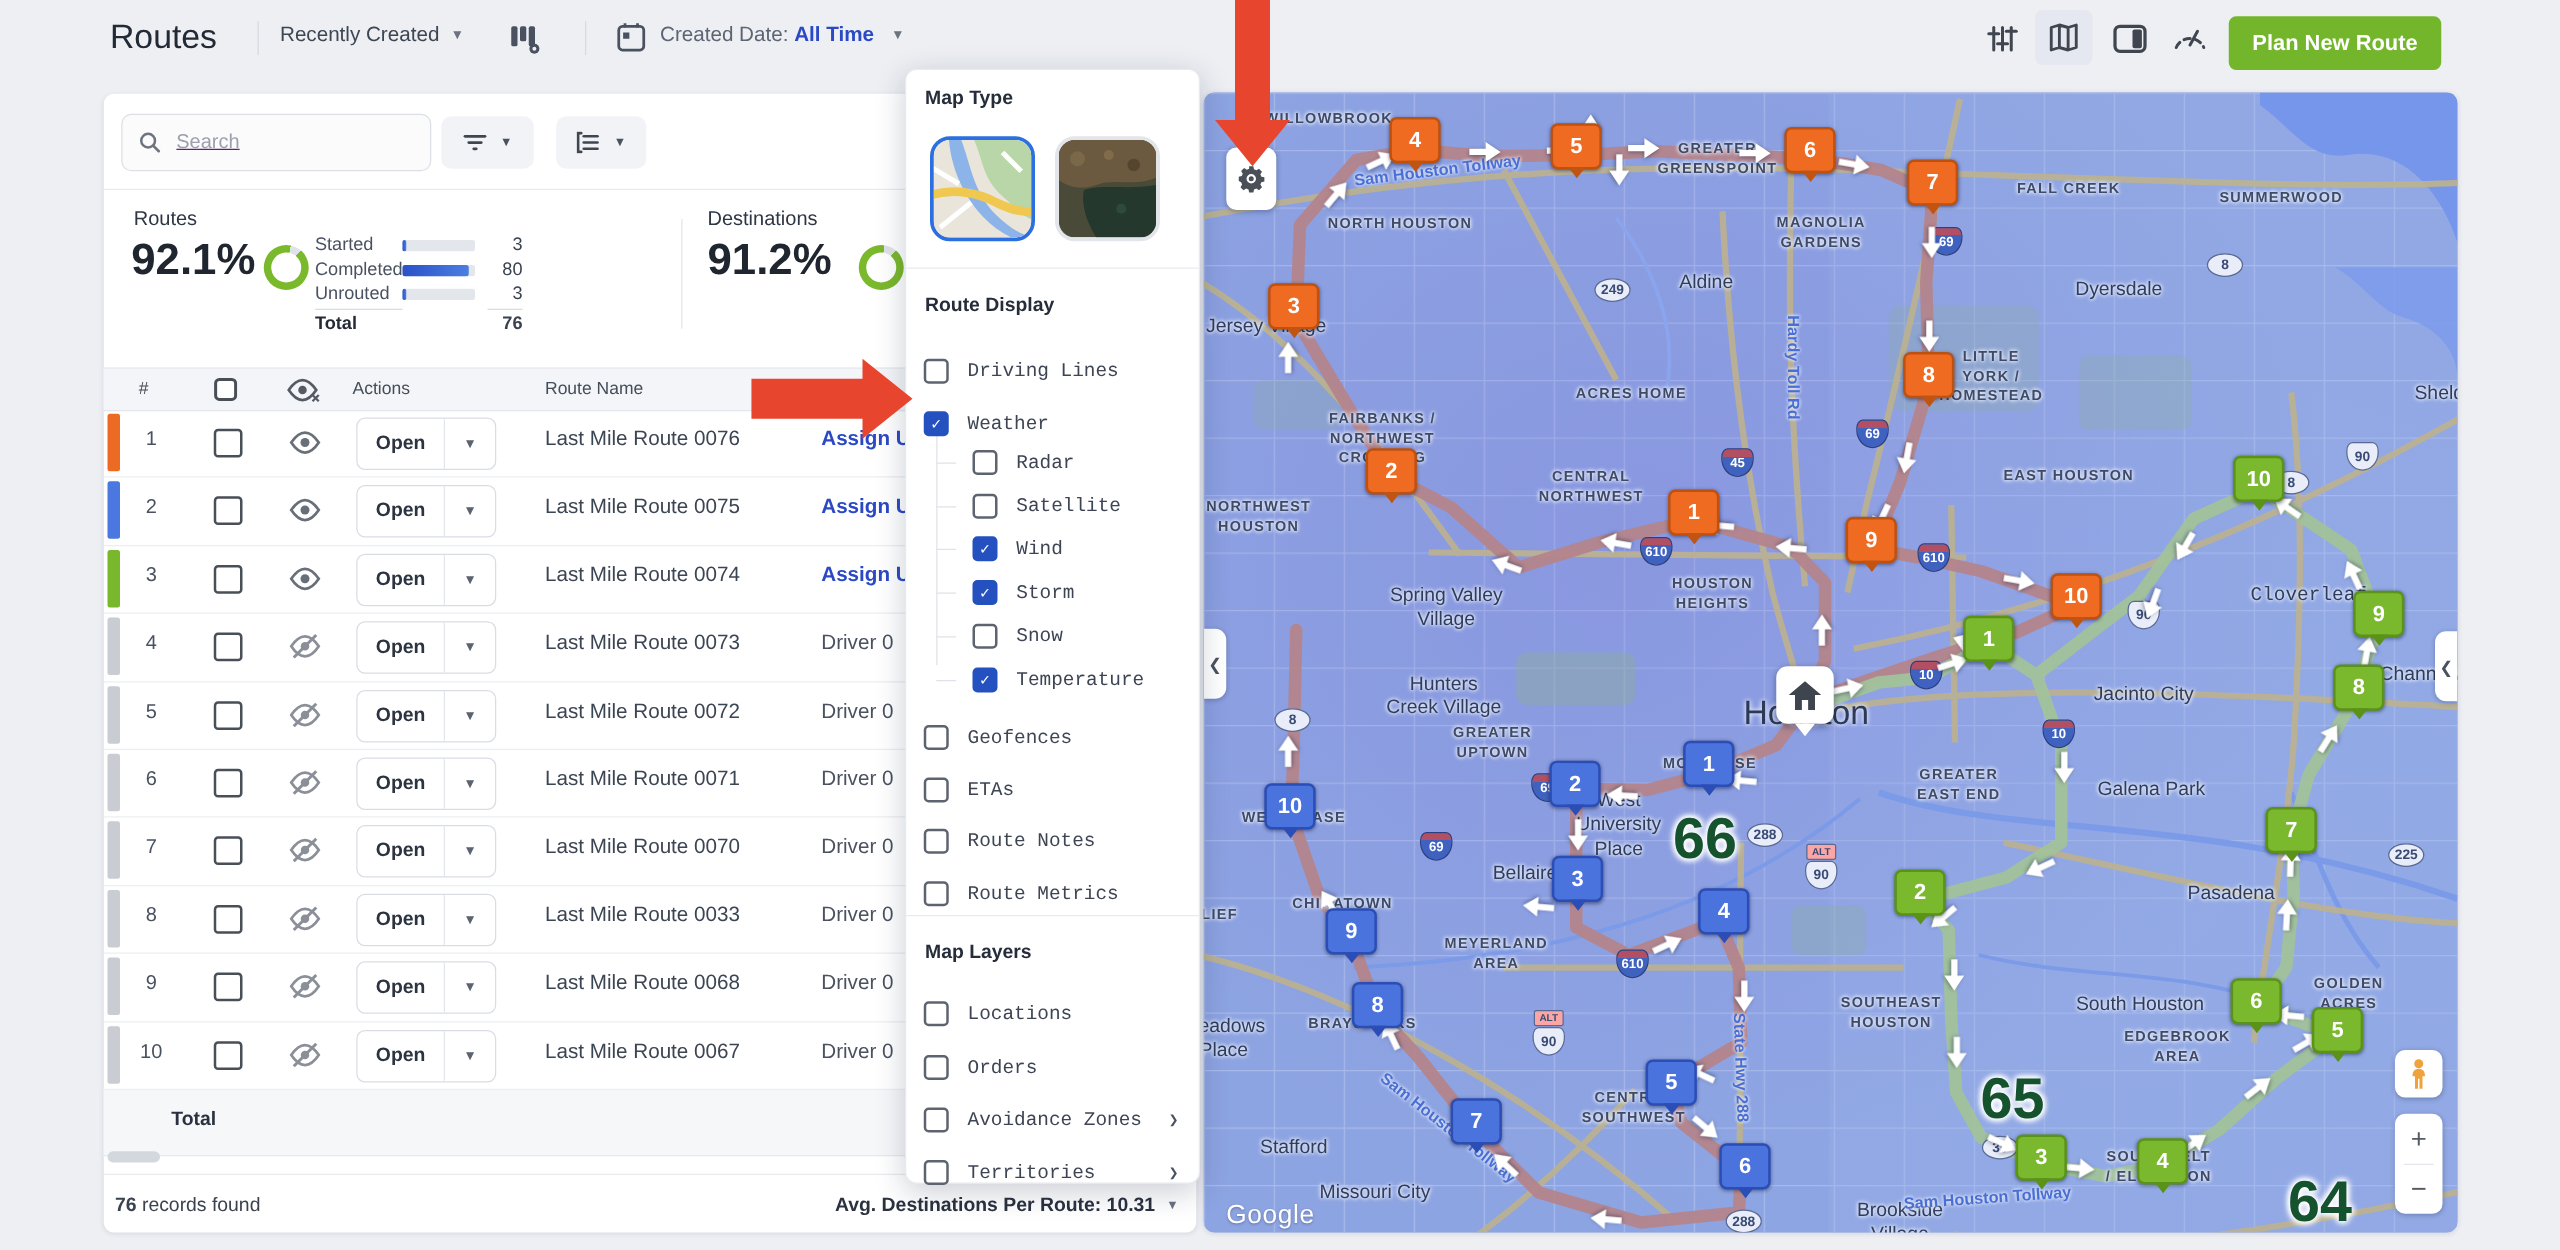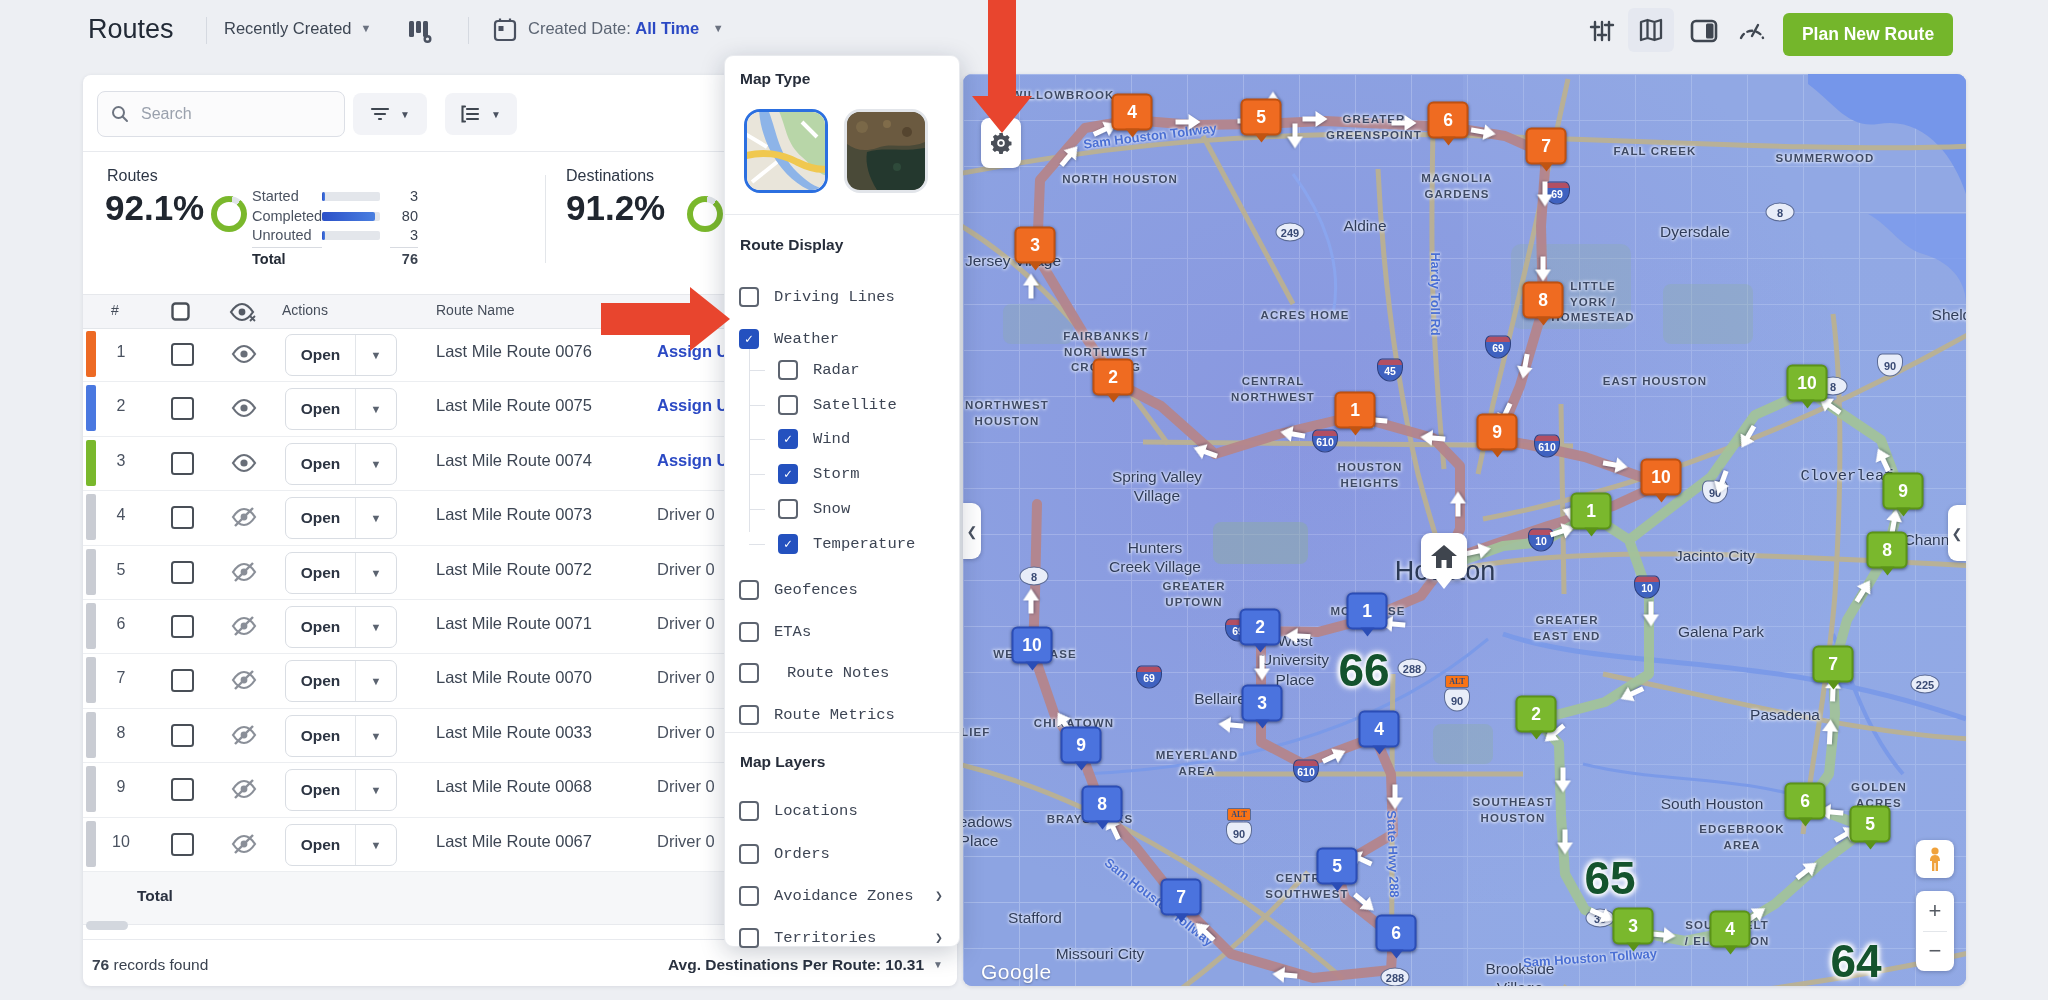--- a/index.html
+++ b/index.html
@@ -14,21 +14,21 @@
   .blue-val{color:#2b49c4;font-weight:600;}
   .icon-btn{position:absolute;display:flex;align-items:center;justify-content:center;border-radius:6px;}
   .icon-btn.active{background:#e5e8f0;}
   .green-btn{position:absolute;left:1783px;top:13px;width:170px;height:43px;background:#74b62b;color:#fff;
     font-size:17.5px;font-weight:700;border:none;border-radius:6px;display:flex;align-items:center;justify-content:center;cursor:pointer;}
   
   #panel{position:absolute;left:83px;top:75px;width:874px;height:911px;background:#fff;border-radius:8px;
     box-shadow:0 1px 4px rgba(25,35,65,.10);}
   .search-box{position:absolute;left:14px;top:16px;width:248px;height:46px;border:1px solid #dcdfe6;border-radius:8px;
     background:#fbfbfc;display:flex;align-items:center;padding-left:12px;box-sizing:border-box;}
-  .search-box input{border:none;outline:none;background:transparent;font-size:16px;color:#701a75;width:180px;font-family:inherit;}
+  .search-box input{border:none;outline:none;background:transparent;font-size:16px;color:#701a75;width:180px;font-family:inherit;text-decoration:underline;}
   .search-box input::placeholder{color:#9aa1ad;}
   .ctl-btn{position:absolute;top:18px;height:42px;background:#f2f3f7;border-radius:8px;display:flex;align-items:center;justify-content:center;gap:10px;}
   .hr{position:absolute;left:0;width:874px;height:1px;background:#e8eaee;}
   .stat-label{position:absolute;font-size:16px;color:#2d3645;font-weight:500;}
   .stat-pct{position:absolute;font-size:35px;font-weight:700;color:#20262f;}
   .donut{position:absolute;width:36px;height:36px;border-radius:50%;}
   .donut::after{content:"";position:absolute;left:6px;top:6px;width:24px;height:24px;border-radius:50%;background:#fff;}
   .bk-row{position:absolute;left:169px;height:20px;display:flex;align-items:center;font-size:14.5px;color:#4a5260;}
   .bk-row .lbl{width:70px;}
   .bk-row .track{width:58px;height:9px;background:#e3e6eb;border-radius:2px;margin-right:10px;position:relative;}
@@ -81,22 +81,22 @@
   .bigcity{font-size:27px;font-weight:500;color:#2c3a56;text-shadow:0 0 4px #dfe6f8,0 0 4px #dfe6f8;}
   .roadlbl{font-size:13px;font-weight:600;color:#4a6fd4;text-shadow:0 0 3px #e6ecfb,0 0 3px #e6ecfb;}
   .temp{font-size:46px;font-weight:700;color:#14532d;
     text-shadow:0 0 5px #fff,0 0 5px #fff,0 0 6px #fff,0 0 8px #fff;}
   .shield{position:absolute;transform:translate(-50%,-50%);display:flex;align-items:center;justify-content:center;
     font-size:11px;font-weight:700;color:#394a74;}
   .sh-oval{width:27px;height:17px;border:1.5px solid #5a6a94;border-radius:50%;background:#e8edf9;}
   .sh-us{width:24px;height:21px;border:1.5px solid #5a6a94;background:#e8edf9;border-radius:5px 5px 50% 50%/7px 7px 62% 62%;}
   .sh-ius{width:24px;height:21px;background:linear-gradient(180deg,#b24f63 0 28%,#3f62c0 28%);color:#fff;
     border-radius:5px 5px 50% 50%/7px 7px 62% 62%;border:1px solid #2c3f7e;font-size:10.5px;}
-  .sh-alt{position:absolute;transform:translate(-50%,-100%);width:22px;height:11px;background:#f97316;border:1.5px solid #5a6a94;
-    border-radius:2px;font-size:8px;font-weight:700;color:#394a74;display:flex;align-items:center;justify-content:center;font-family:Liberation Serif, serif;}
+  .sh-alt{position:absolute;transform:translate(-50%,-100%);width:22px;height:11px;background:#fca5a5;border:1.5px solid #5a6a94;
+    border-radius:2px;font-size:8px;font-weight:700;color:#394a74;display:flex;align-items:center;justify-content:center;}
   .marker{position:absolute;width:37px;height:33px;border-radius:6px;transform:translate(-50%,-50%);
     display:flex;align-items:center;justify-content:center;color:#fff;font-size:17.5px;font-weight:700;
     box-shadow:0 1px 3px rgba(10,20,50,.45);}
   .marker::after{content:"";position:absolute;left:50%;top:100%;transform:translateX(-50%);
     border:7px solid transparent;border-top-width:9px;border-bottom:none;}
   .mk-orange{background:#ef6b21;border:2px solid #bf5110;}
   .mk-orange::after{border-top-color:#c05412;}
   .mk-blue{background:#4b73de;border:2px solid #2b4db6;}
   .mk-blue::after{border-top-color:#2b4db6;}
   .mk-green{background:#7ab82d;border:2px solid #5b9318;}
@@ -859,21 +859,21 @@
     </div>
         <div class="treeh" style="top: 488px;"></div>
         <div class="chk-row" style="top: 522px; left: 14px;">
           <span class="chk "></span>
     <span class="lab">Geofences</span>
     </div>
         <div class="chk-row" style="top: 564px; left: 14px;">
           <span class="chk "></span>
     <span class="lab">ETAs</span>
     </div>
-        <div class="chk-row" style="top: 605px; left: 14px; gap: 13px;">
+        <div class="chk-row" style="top: 605px; left: 14px;">
           <span class="chk "></span>
     <span class="lab">Route Notes</span>
     </div>
         <div class="chk-row" style="top: 647px; left: 14px;">
           <span class="chk "></span>
     <span class="lab">Route Metrics</span>
     </div>
       </div>
     <div class="pop-div" style="top:676px"></div>
     <div class="pop-h" style="top:697px">Map Layers</div>

